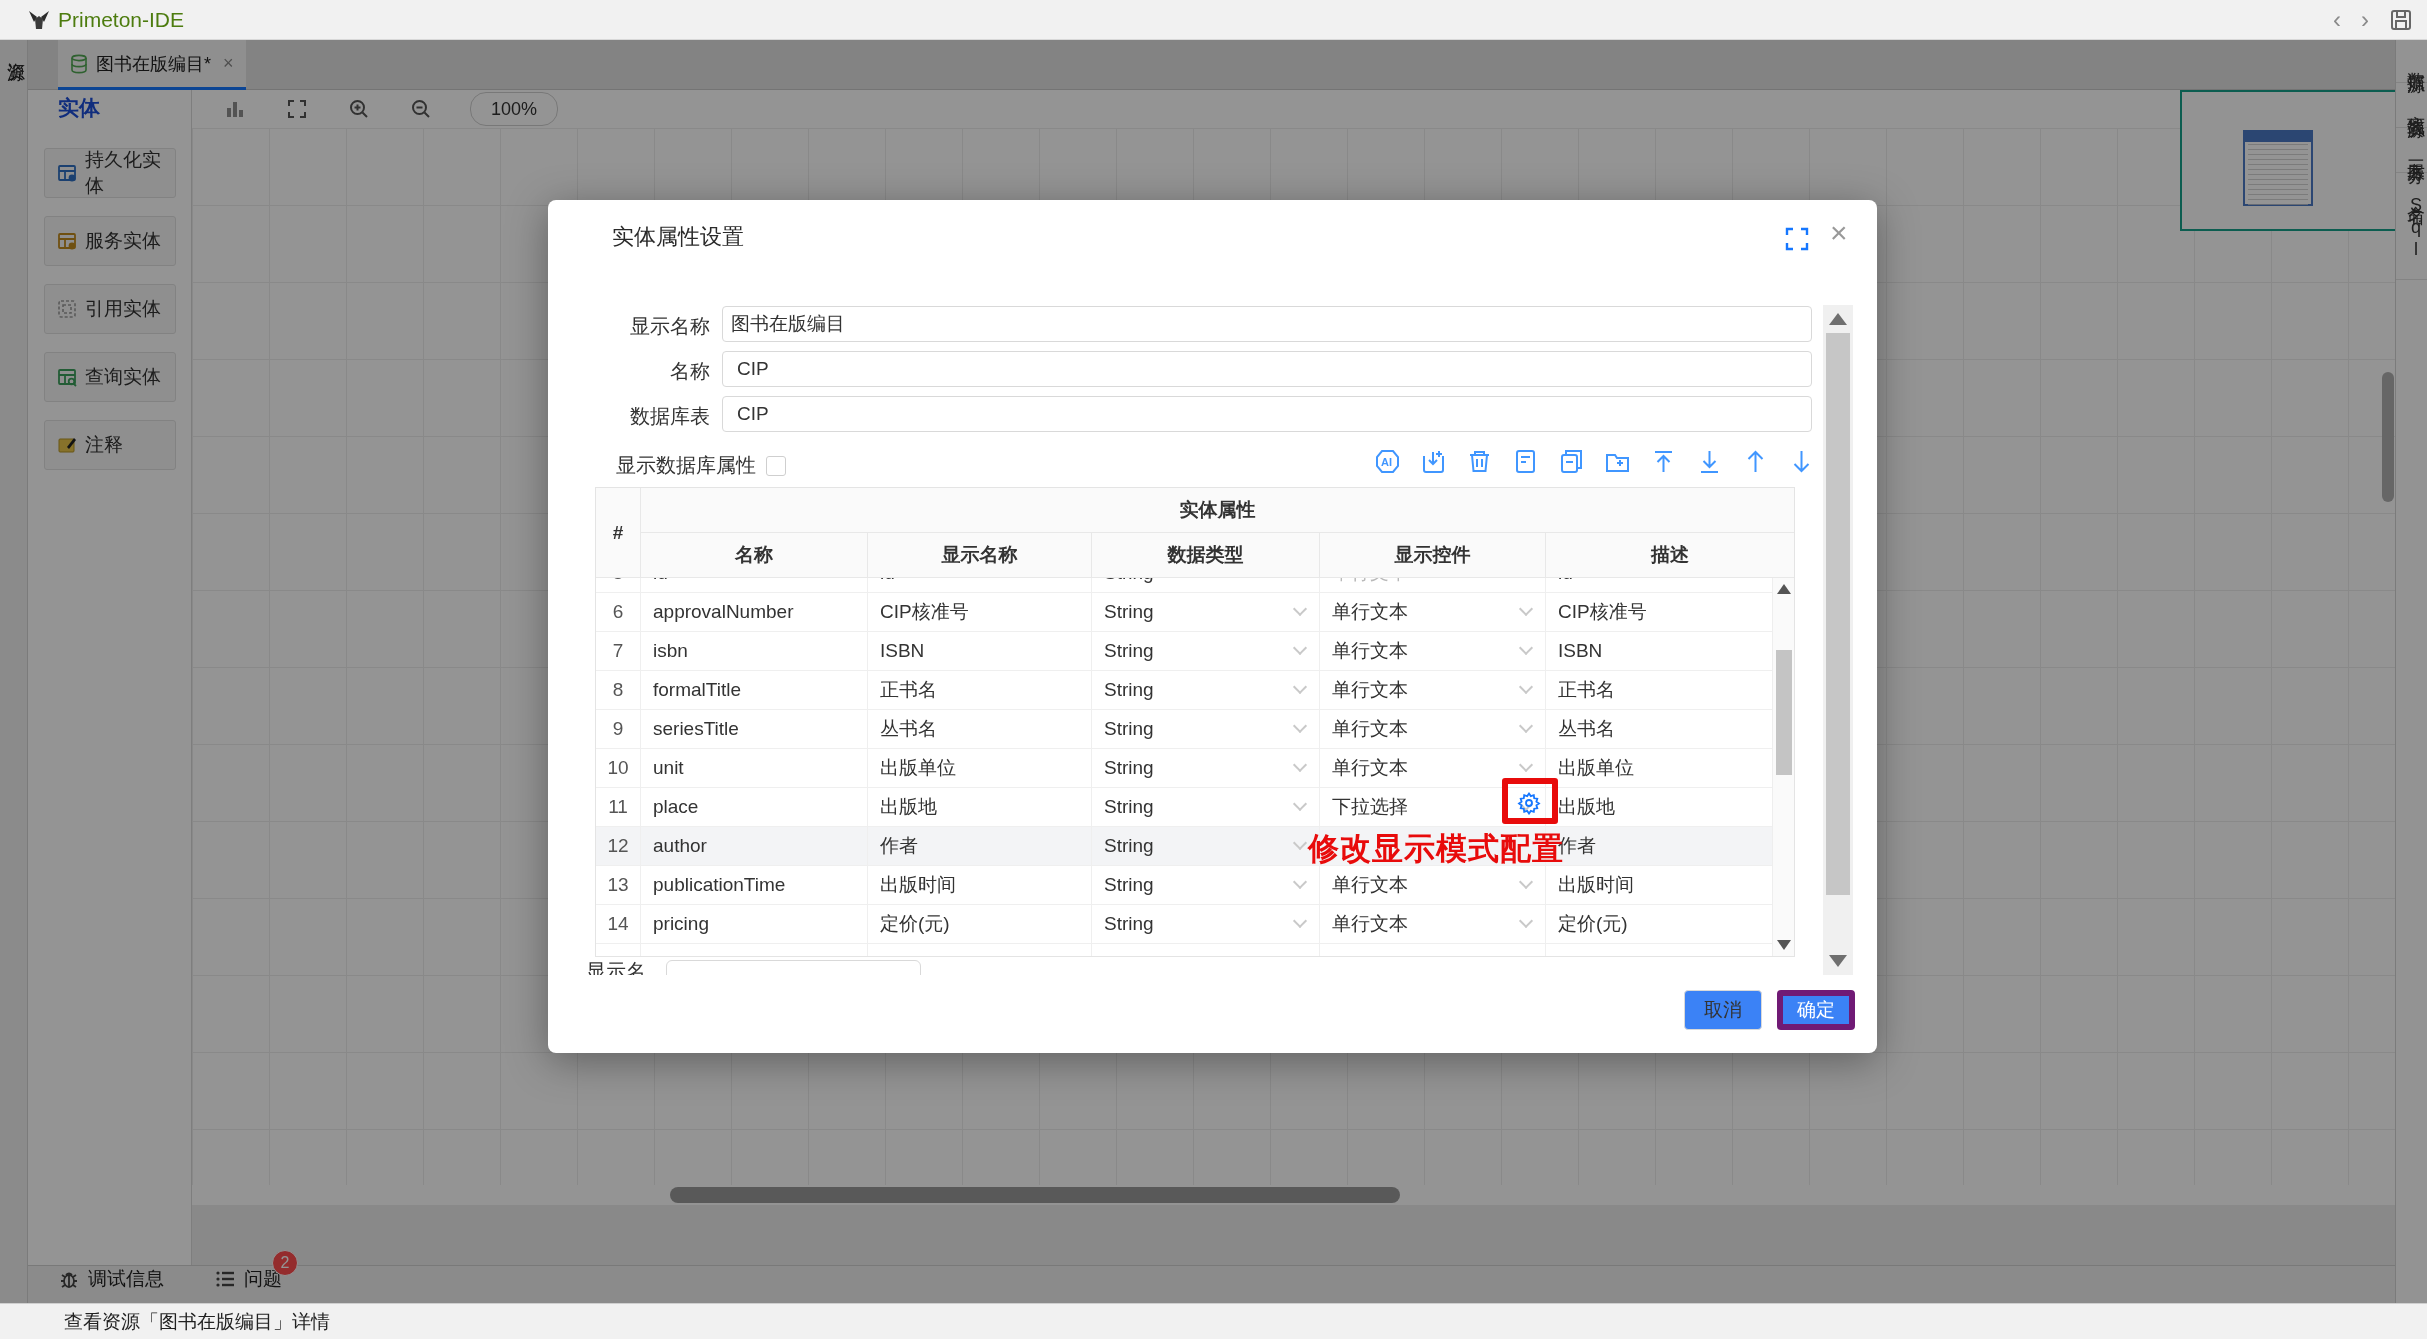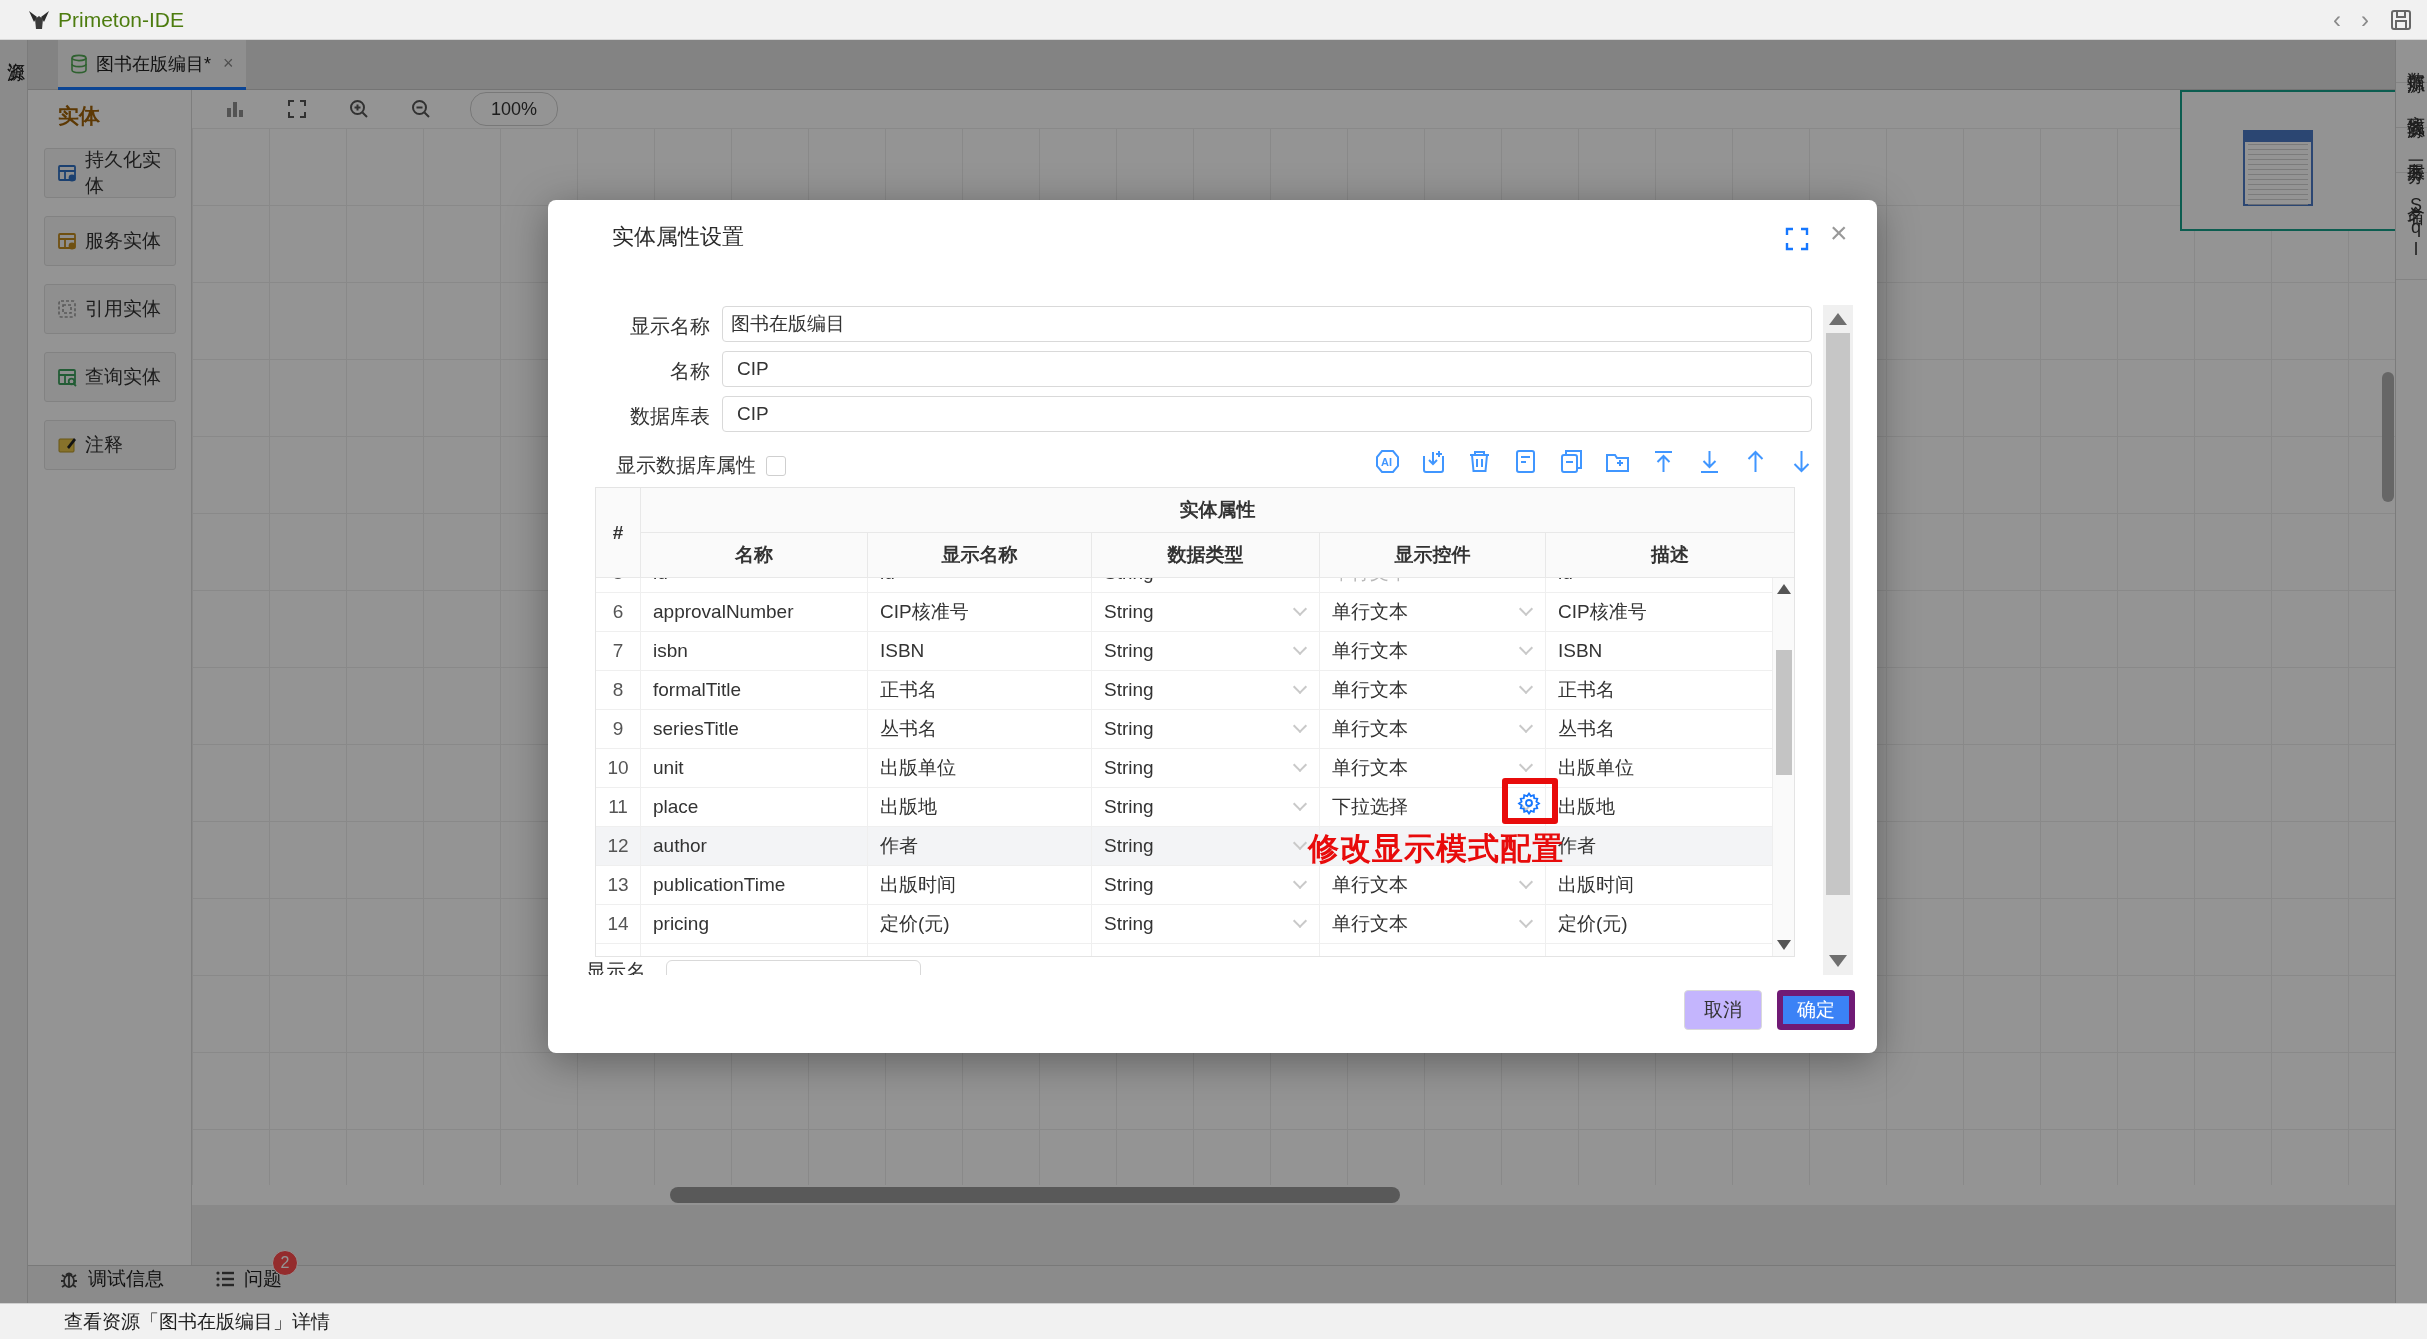--- a/index.html
+++ b/index.html
@@ -29,21 +29,21 @@
     background:#e2e2e2; border-bottom:1px solid #c9c9c9; z-index:1;}
   #tab-active { position:absolute; left:30px; top:0; height:50px; min-width:150px;
     background:#f7f7f7; border-bottom:3px solid #1677ff; display:flex; align-items:center;
     padding:0 12px; gap:8px; }
   #tab-label { font-size:18px; color:#222; }
   #tab-close { font-size:18px; color:#888; margin-left:4px; cursor:pointer;}
 
   
   #sidebar { position:absolute; left:28px; top:90px; width:164px; height:1175px;
     background:#fff; border-right:1px solid #d9d9d9; z-index:1;}
-  #sidebar-header { font-size:21px; font-weight:bold; color:#a16207; margin:12px 0 0 30px; }
+  #sidebar-header { font-size:21px; font-weight:bold; color:#1d4ed8; margin:4px 0 0 30px; }
   .side-item { position:absolute; left:16px; width:132px; height:50px;
     background:#f7f7f7; border:1px solid #e0e0e0; border-radius:3px;
     display:flex; align-items:center; gap:8px; padding-left:12px; cursor:pointer;}
   .side-item span.lbl { font-size:19px; color:#333; }
 
   
   #canvas-wrap { position:absolute; left:192px; top:90px; width:2203px; height:1175px; background:#fff; z-index:1;}
   #canvas-toolbar { position:absolute; left:0; top:0; width:2203px; height:38px; background:#fff;
     display:flex; align-items:center; gap:36px; padding-left:30px;}
   .ct-icon { width:26px; height:26px; display:inline-flex; align-items:center; justify-content:center; cursor:pointer;}
@@ -140,21 +140,21 @@
   #ms-thumb { position:absolute; left:3px; top:28px; width:24px; height:562px; background:#c6c6c6; cursor:grab;}
 
   
   #clipped-field { position:absolute; left:38px; top:758px; width:900px; height:17px; overflow:hidden; }
   #clipped-label { position:absolute; left:0; top:0; width:70px; font-size:20px; color:#333; }
   #clipped-input { position:absolute; left:80px; top:2px; width:255px; height:36px; border:1px solid #d9d9d9; border-radius:6px; background:#fff;}
 
   
   .btn { position:absolute; top:790px; width:78px; height:40px; border-radius:4px; font-size:19px;
     display:flex; align-items:center; justify-content:center; cursor:pointer; font-family:inherit;}
-  #btn-cancel { left:1136px; background:#c4b5fd; border:1px solid #d9d9d9; color:#333; }
+  #btn-cancel { left:1136px; background:#3b82f6; border:1px solid #d9d9d9; color:#333; }
   #btn-ok { left:1229px; background:#3b82f6; border:6px solid #701a75; color:#fff; }
 
   
   #anno-box { position:absolute; left:1502px; top:778px; width:56px; height:46px;
     border:6px solid #e80b0b; border-radius:3px; z-index:210; }
   #anno-gear { position:absolute; left:1517px; top:791px; width:24px; height:24px; z-index:220; cursor:pointer;}
   #anno-text { position:absolute; left:1308px; top:828px; font-size:31px; font-weight:bold; color:#e80b0b;
     z-index:215; letter-spacing:1px; white-space:nowrap; }
 
   svg { display:block; }

